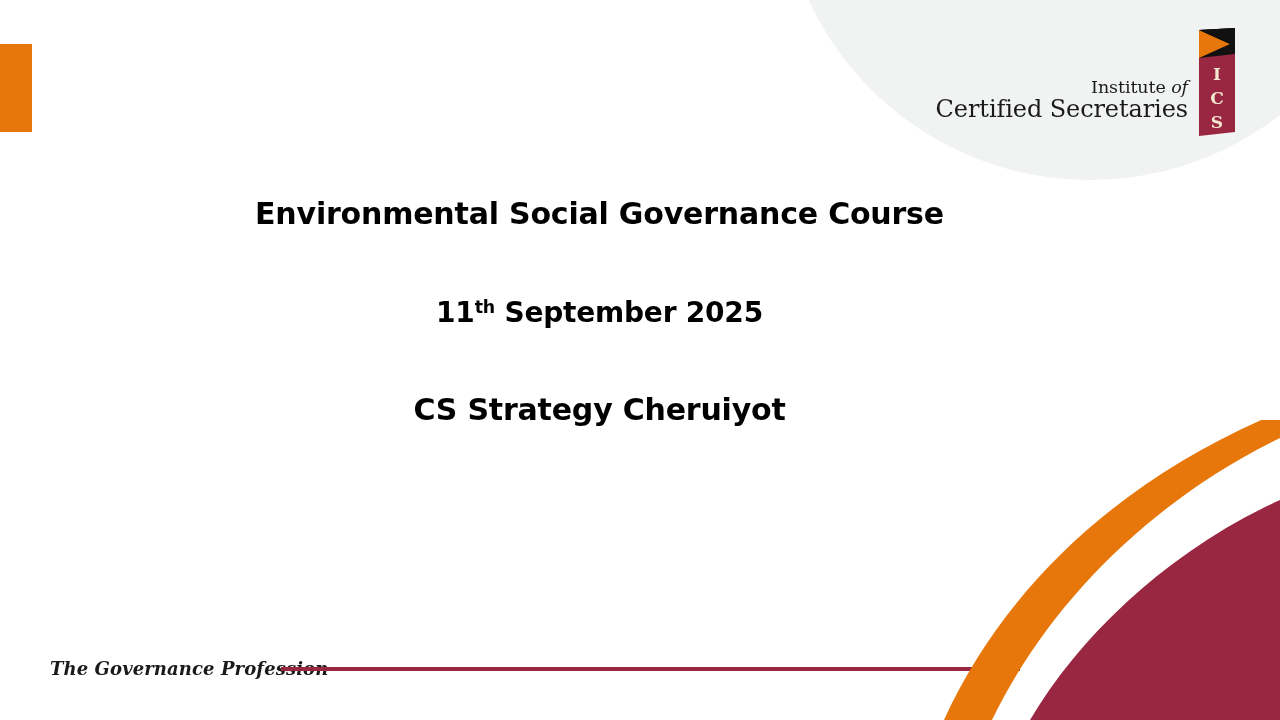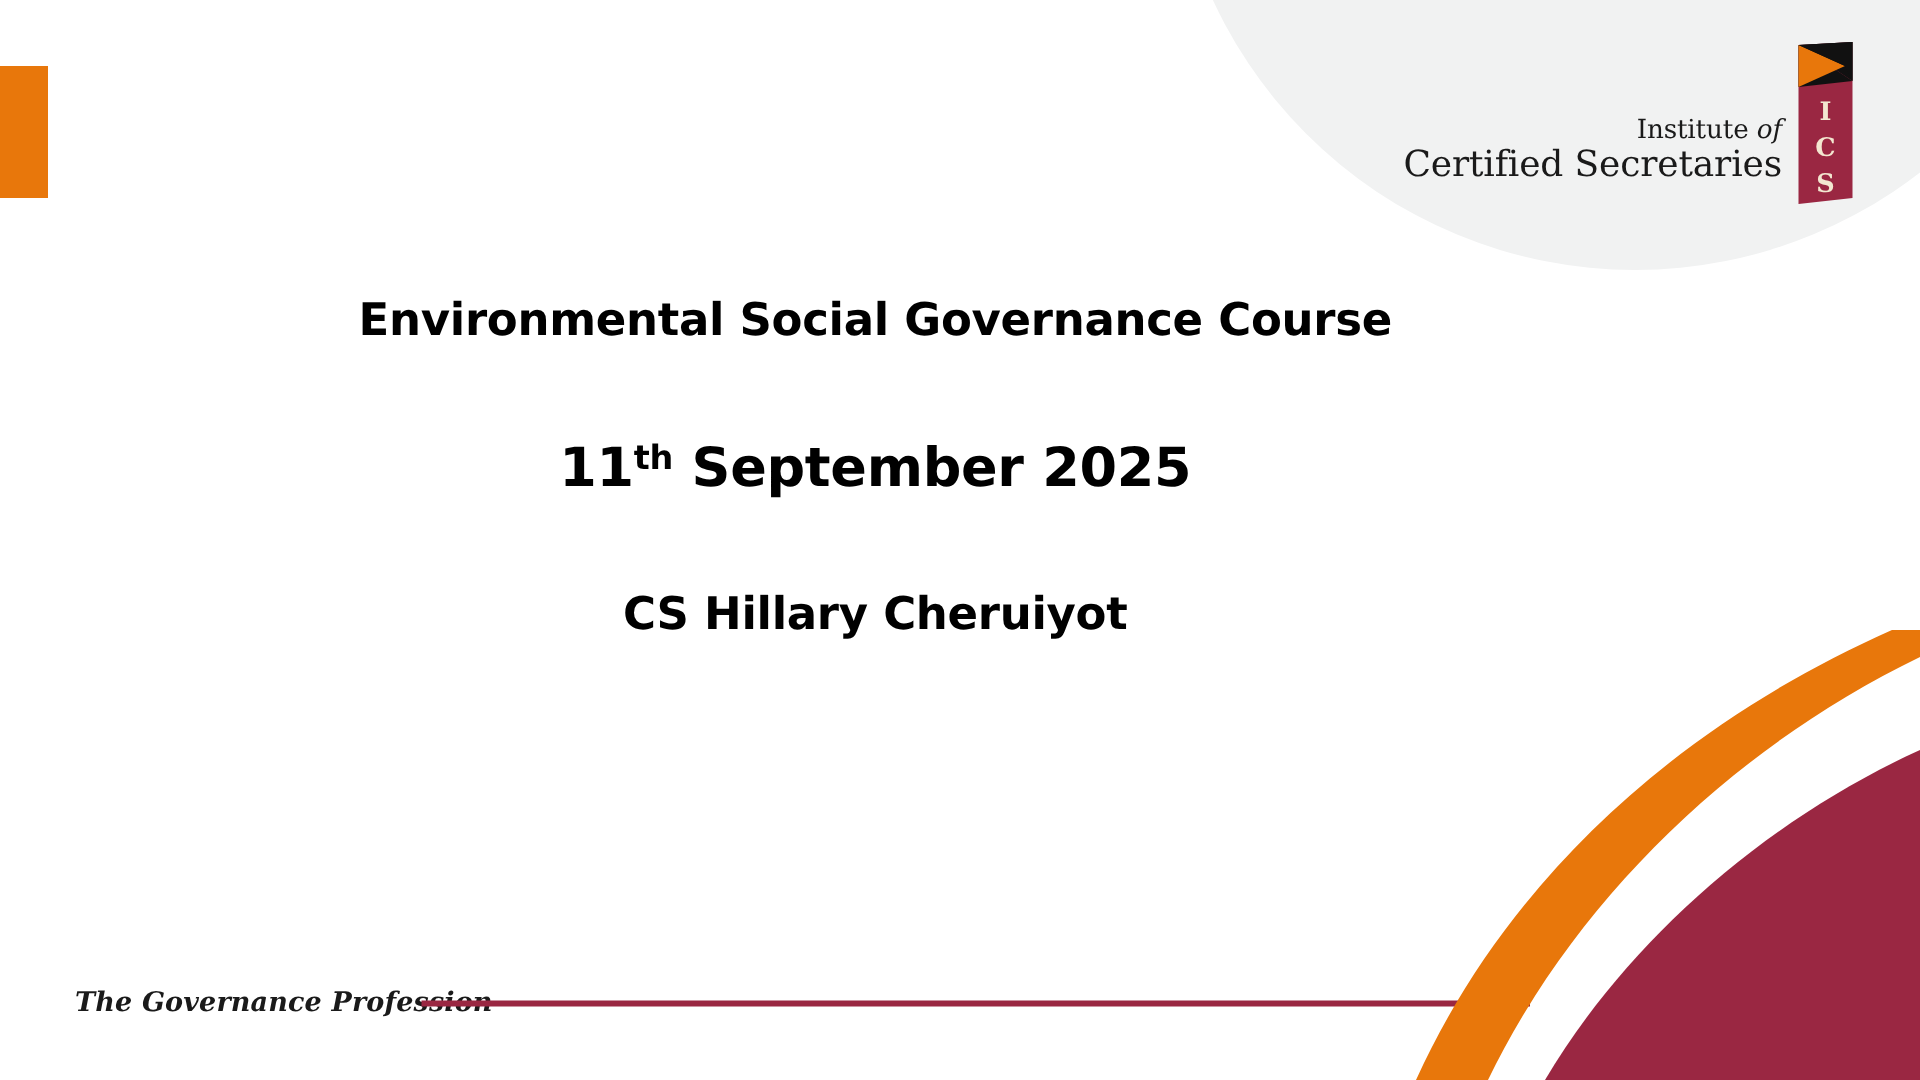--- a/index.html
+++ b/index.html
@@ -66,42 +66,42 @@
     font-size: 24px;
     letter-spacing: -0.1px;
   }
   #logo-mark {
     display: block;
   }
 
   
   #title-block {
     position: absolute;
-    left: 0;
+    left: 16px;
     top: 196px;
     width: 1167px;
     text-align: center;
   }
   .ln {
     font-weight: bold;
     color: #000000;
     letter-spacing: -0.2px;
   }
   #course-title {
     font-size: 30px;
     line-height: 36px;
   }
   #subtitle {
     font-size: 30px;
     line-height: 36px;
     color: #4472C4;
     margin-top: 33px;
   }
   #event-date {
-    font-size: 36px;
+    font-size: 28px;
     line-height: 36px;
     margin-top: 63px;
   }
   #event-date sup {
     font-size: 0.62em;
     vertical-align: 0.52em;
     line-height: 0;
   }
   #venue {
     font-size: 30px;
@@ -172,21 +172,21 @@
       <polygon points="3,2 34,16 39,26 39,0" fill="#111111"></polygon>
       <text x="21" y="52" text-anchor="middle" font-family="DejaVu Serif, serif" font-size="17" font-weight="bold" fill="#F3E7D0">I</text>
       <text x="21" y="76" text-anchor="middle" font-family="DejaVu Serif, serif" font-size="17" font-weight="bold" fill="#F3E7D0">C</text>
       <text x="21" y="100" text-anchor="middle" font-family="DejaVu Serif, serif" font-size="17" font-weight="bold" fill="#F3E7D0">S</text>
     </svg>
   </div>
 
   <div id="title-block">
     <div class="ln" id="course-title">Environmental Social Governance Course</div>
     <div class="ln" id="event-date"><span>11</span><sup>th</sup><span> September 2025</span></div>
-    <div class="ln" id="presenter">CS Hillary Cheruiyot</div>
+    <div class="ln" id="presenter">CS Strategy Cheruiyot</div>
   </div>
 
   <div id="footer-tagline">The Governance Profession</div>
   <div id="footer-rule"></div>
 
   <div id="corner-decor">
     <svg width="360" height="300" viewBox="0 0 360 300" xmlns="http://www.w3.org/2000/svg">
 
       <path d="M360,80 C250,130 160,215 110,300 L360,300 Z" fill="#9A2742"></path>
 

